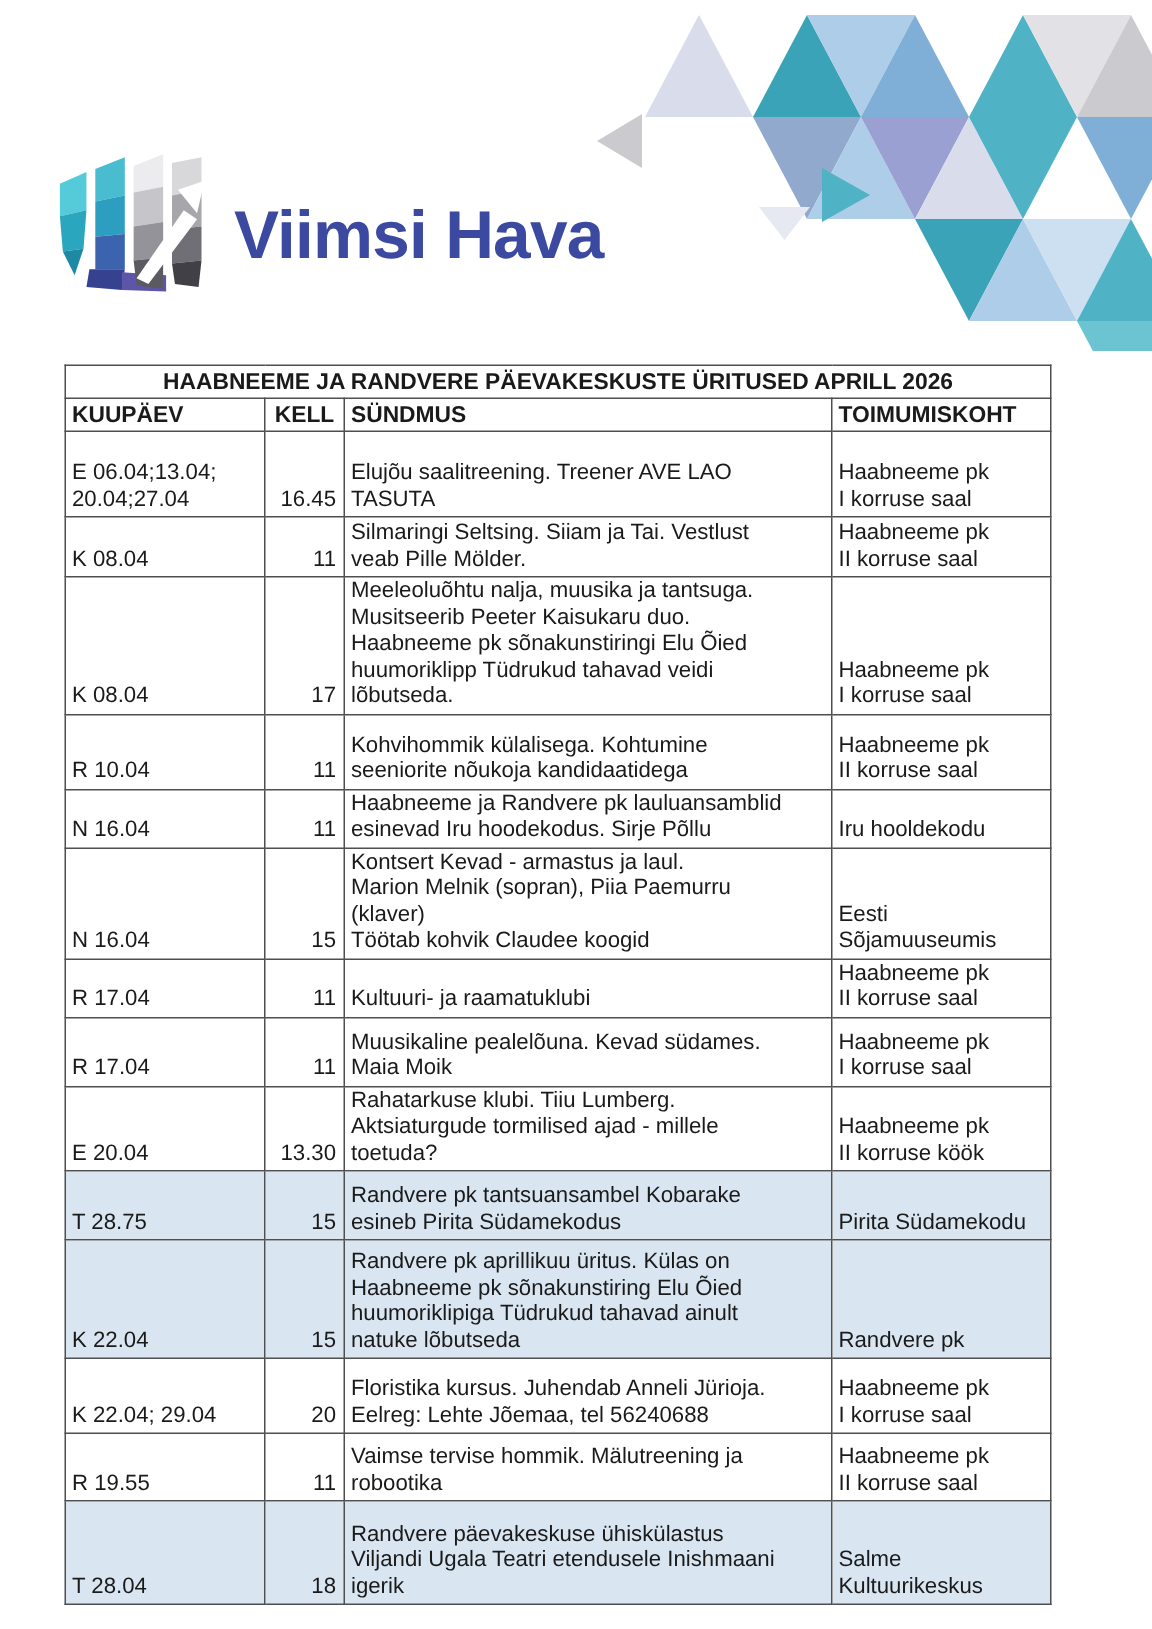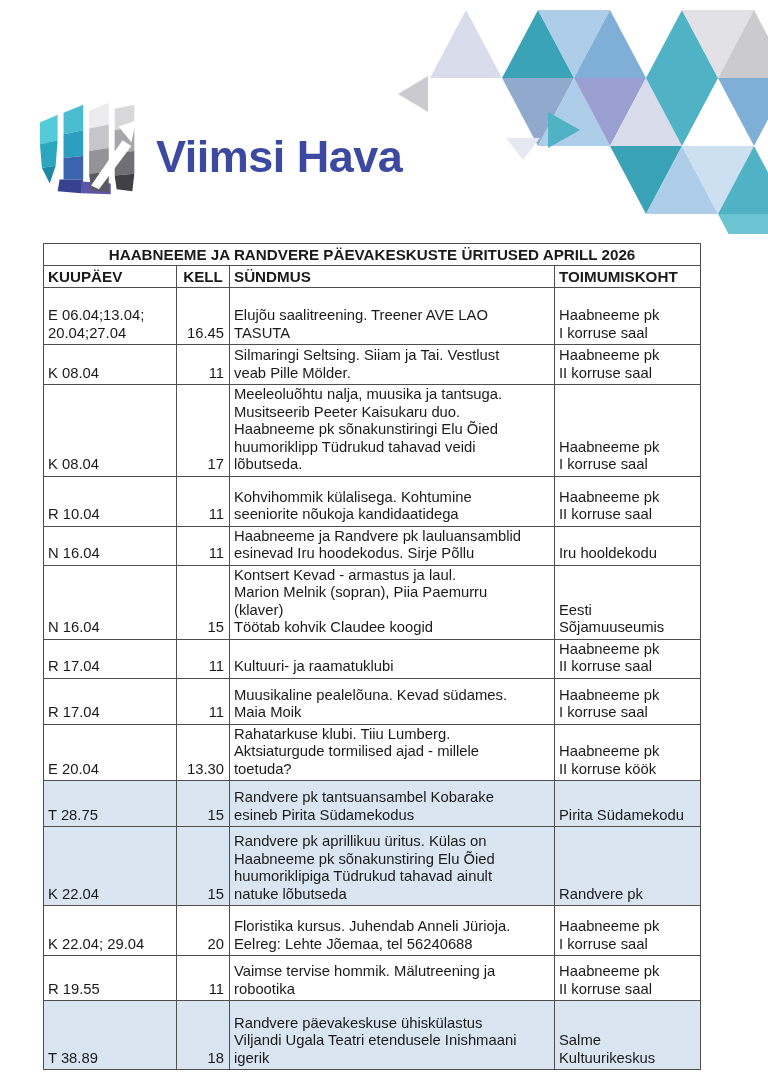--- a/index.html
+++ b/index.html
@@ -243,21 +243,21 @@
     </tr>
     <tr class="h13">
       <td class="cell-date">R 19.55</td>
       <td class="cell-time">11</td>
       <td class="cell-event">Vaimse tervise hommik. Mälutreening ja
 robootika</td>
       <td class="cell-loc">Haabneeme pk
 II korruse saal</td>
     </tr>
     <tr class="h14 highlight">
-      <td class="cell-date">T 38.89</td>
+      <td class="cell-date">T 28.04</td>
       <td class="cell-time">18</td>
       <td class="cell-event">Randvere päevakeskuse ühiskülastus
 Viljandi Ugala Teatri etendusele Inishmaani
 igerik</td>
       <td class="cell-loc">Salme
 Kultuurikeskus</td>
     </tr>
   </tbody>
     </table>
 </div>

